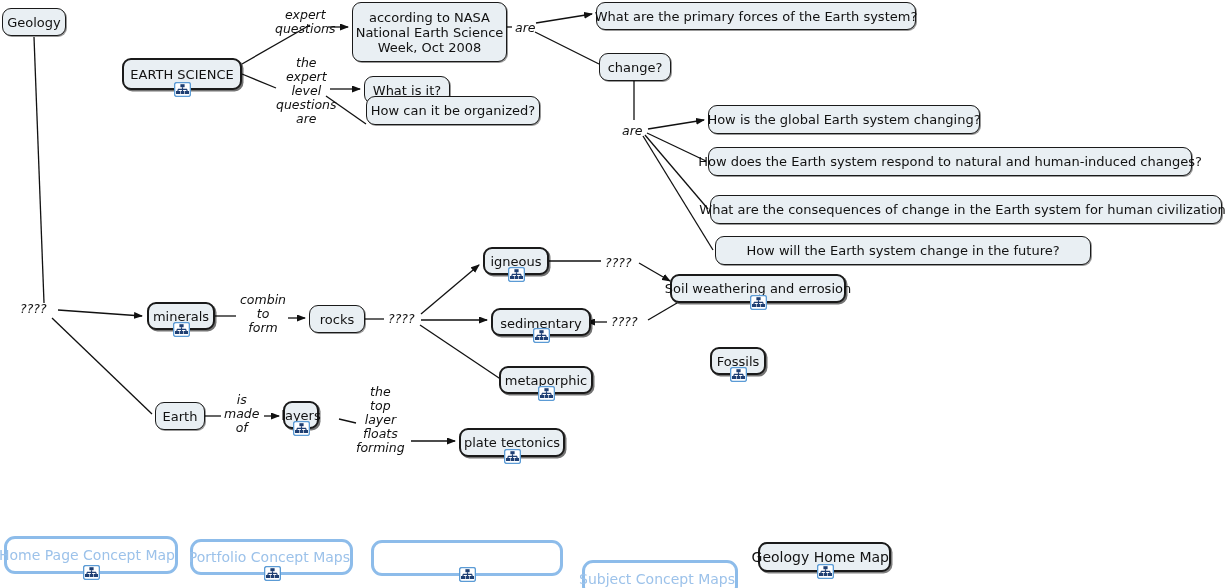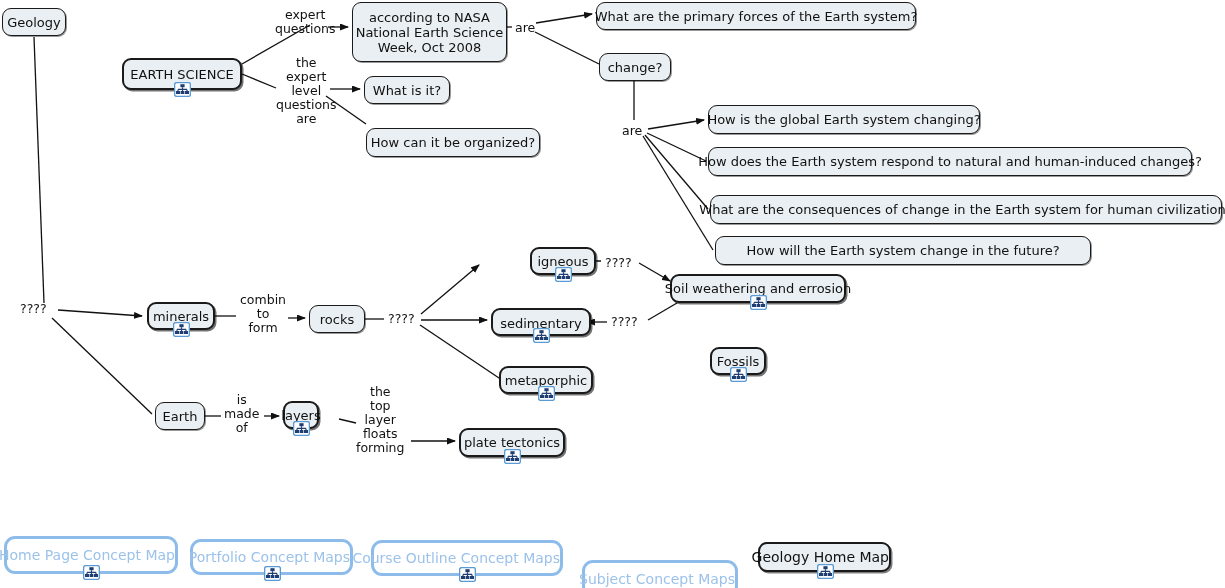--- a/index.html
+++ b/index.html
@@ -51,20 +51,21 @@
     box-shadow: 1px 1px 0 rgba(0,0,0,0.4);
   }
   .edge-label {
     position: absolute;
     font-size: 12.5px;
     line-height: 14px;
     color: #111111;
     text-align: center;
     white-space: pre;
     background: transparent;
+    font-style: italic;
   }
   .map-icon {
     position: absolute;
     width: 17px;
     height: 15px;
     left: 50%;
     margin-left: -8px;
     bottom: -9px;
     cursor: pointer;
   }
@@ -145,35 +146,35 @@
             <rect x="11.0" y="9.0" width="4.0" height="3.0" fill="#1f3f73"></rect>
             <rect x="6.6" y="9.0" width="3.8" height="3.0" fill="#1f3f73"></rect>
             <path d="M8.5 5.2 L8.5 7.4 M4.0 7.4 L13.0 7.4 M4.0 7.4 L4.0 9.0 M8.5 7.4 L8.5 9.0 M13.0 7.4 L13.0 9.0" stroke="#1f3f73" stroke-width="1.2" fill="none"></path>
           </svg></span></div>
       <div class="node plain" style="left: 352px; top: 2px; width: 155px; height: 60px;"><span>according to NASA
 National Earth Science
 Week, Oct 2008</span></div>
       <div class="node plain" style="left: 596px; top: 2px; width: 320px; height: 28px;"><span>What are the primary forces of the Earth system?</span></div>
       <div class="node plain" style="left: 599px; top: 53px; width: 72px; height: 28px;"><span>change?</span></div>
       <div class="node plain" style="left: 364px; top: 76px; width: 86px; height: 28px;"><span>What is it?</span></div>
-      <div class="node plain" style="left: 366px; top: 128px; width: 174px; height: 29px;"><span>How can it be organized?</span></div>
+      <div class="node plain" style="left: 366px; top: 96px; width: 174px; height: 29px;"><span>How can it be organized?</span></div>
       <div class="node plain" style="left: 708px; top: 105px; width: 272px; height: 29px;"><span>How is the global Earth system changing?</span></div>
       <div class="node plain" style="left: 708px; top: 147px; width: 484px; height: 29px;"><span>How does the Earth system respond to natural and human-induced changes?</span></div>
       <div class="node plain" style="left: 710px; top: 195px; width: 512px; height: 29px;"><span>What are the consequences of change in the Earth system for human civilization?</span></div>
       <div class="node plain" style="left: 715px; top: 236px; width: 376px; height: 29px;"><span>How will the Earth system change in the future?</span></div>
       <div class="node" style="left: 147px; top: 302px; width: 68px; height: 28px;"><span>minerals</span><span class="map-icon"><svg viewBox="0 0 17 15" width="17" height="15" xmlns="http://www.w3.org/2000/svg">
             <rect x="0.6" y="0.6" width="15.8" height="13.8" rx="2" ry="2" fill="#ffffff" stroke="#5b9bd5" stroke-width="1.4"></rect>
             <rect x="6.4" y="2.2" width="4.2" height="3.0" fill="#1f3f73"></rect>
             <rect x="2.0" y="9.0" width="4.0" height="3.0" fill="#1f3f73"></rect>
             <rect x="11.0" y="9.0" width="4.0" height="3.0" fill="#1f3f73"></rect>
             <rect x="6.6" y="9.0" width="3.8" height="3.0" fill="#1f3f73"></rect>
             <path d="M8.5 5.2 L8.5 7.4 M4.0 7.4 L13.0 7.4 M4.0 7.4 L4.0 9.0 M8.5 7.4 L8.5 9.0 M13.0 7.4 L13.0 9.0" stroke="#1f3f73" stroke-width="1.2" fill="none"></path>
           </svg></span></div>
       <div class="node plain" style="left: 309px; top: 305px; width: 56px; height: 28px;"><span>rocks</span></div>
-      <div class="node" style="left: 483px; top: 247px; width: 66px; height: 28px; margin-left: 47px;"><span>igneous</span><span class="map-icon"><svg viewBox="0 0 17 15" width="17" height="15" xmlns="http://www.w3.org/2000/svg">
+      <div class="node" style="left: 483px; top: 247px; width: 66px; height: 28px;"><span>igneous</span><span class="map-icon"><svg viewBox="0 0 17 15" width="17" height="15" xmlns="http://www.w3.org/2000/svg">
             <rect x="0.6" y="0.6" width="15.8" height="13.8" rx="2" ry="2" fill="#ffffff" stroke="#5b9bd5" stroke-width="1.4"></rect>
             <rect x="6.4" y="2.2" width="4.2" height="3.0" fill="#1f3f73"></rect>
             <rect x="2.0" y="9.0" width="4.0" height="3.0" fill="#1f3f73"></rect>
             <rect x="11.0" y="9.0" width="4.0" height="3.0" fill="#1f3f73"></rect>
             <rect x="6.6" y="9.0" width="3.8" height="3.0" fill="#1f3f73"></rect>
             <path d="M8.5 5.2 L8.5 7.4 M4.0 7.4 L13.0 7.4 M4.0 7.4 L4.0 9.0 M8.5 7.4 L8.5 9.0 M13.0 7.4 L13.0 9.0" stroke="#1f3f73" stroke-width="1.2" fill="none"></path>
           </svg></span></div>
       <div class="node" style="left: 491px; top: 308px; width: 100px; height: 28px; align-items: flex-end;"><span>sedimentary</span><span class="map-icon"><svg viewBox="0 0 17 15" width="17" height="15" xmlns="http://www.w3.org/2000/svg">
             <rect x="0.6" y="0.6" width="15.8" height="13.8" rx="2" ry="2" fill="#ffffff" stroke="#5b9bd5" stroke-width="1.4"></rect>
             <rect x="6.4" y="2.2" width="4.2" height="3.0" fill="#1f3f73"></rect>
@@ -260,21 +261,21 @@
             <path d="M8.5 5.2 L8.5 7.4 M4.0 7.4 L13.0 7.4 M4.0 7.4 L4.0 9.0 M8.5 7.4 L8.5 9.0 M13.0 7.4 L13.0 9.0" stroke="#1f3f73" stroke-width="1.2" fill="none"></path>
           </svg></span></div>
       <div class="navbtn" style="left: 190px; top: 539px; width: 163px; height: 36px;"><span>Portfolio Concept Maps</span><span class="map-icon"><svg viewBox="0 0 17 15" width="17" height="15" xmlns="http://www.w3.org/2000/svg">
             <rect x="0.6" y="0.6" width="15.8" height="13.8" rx="2" ry="2" fill="#ffffff" stroke="#5b9bd5" stroke-width="1.4"></rect>
             <rect x="6.4" y="2.2" width="4.2" height="3.0" fill="#1f3f73"></rect>
             <rect x="2.0" y="9.0" width="4.0" height="3.0" fill="#1f3f73"></rect>
             <rect x="11.0" y="9.0" width="4.0" height="3.0" fill="#1f3f73"></rect>
             <rect x="6.6" y="9.0" width="3.8" height="3.0" fill="#1f3f73"></rect>
             <path d="M8.5 5.2 L8.5 7.4 M4.0 7.4 L13.0 7.4 M4.0 7.4 L4.0 9.0 M8.5 7.4 L8.5 9.0 M13.0 7.4 L13.0 9.0" stroke="#1f3f73" stroke-width="1.2" fill="none"></path>
           </svg></span></div>
-      <div class="navbtn" style="left: 371px; top: 540px; width: 192px; height: 36px;"><span>Course Outline Concept Maps</span><span class="map-icon"><svg viewBox="0 0 17 15" width="17" height="15" xmlns="http://www.w3.org/2000/svg">
+      <div class="navbtn" style="left: 371px; top: 540px; width: 192px; height: 36px;"><span class="map-icon"><svg viewBox="0 0 17 15" width="17" height="15" xmlns="http://www.w3.org/2000/svg">
             <rect x="0.6" y="0.6" width="15.8" height="13.8" rx="2" ry="2" fill="#ffffff" stroke="#5b9bd5" stroke-width="1.4"></rect>
             <rect x="6.4" y="2.2" width="4.2" height="3.0" fill="#1f3f73"></rect>
             <rect x="2.0" y="9.0" width="4.0" height="3.0" fill="#1f3f73"></rect>
             <rect x="11.0" y="9.0" width="4.0" height="3.0" fill="#1f3f73"></rect>
             <rect x="6.6" y="9.0" width="3.8" height="3.0" fill="#1f3f73"></rect>
             <path d="M8.5 5.2 L8.5 7.4 M4.0 7.4 L13.0 7.4 M4.0 7.4 L4.0 9.0 M8.5 7.4 L8.5 9.0 M13.0 7.4 L13.0 9.0" stroke="#1f3f73" stroke-width="1.2" fill="none"></path>
           </svg></span></div>
       <div class="navbtn" style="left: 582px; top: 560px; width: 156px; height: 37px;"><span>Subject Concept Maps</span><span class="map-icon"><svg viewBox="0 0 17 15" width="17" height="15" xmlns="http://www.w3.org/2000/svg">
             <rect x="0.6" y="0.6" width="15.8" height="13.8" rx="2" ry="2" fill="#ffffff" stroke="#5b9bd5" stroke-width="1.4"></rect>
             <rect x="6.4" y="2.2" width="4.2" height="3.0" fill="#1f3f73"></rect>

